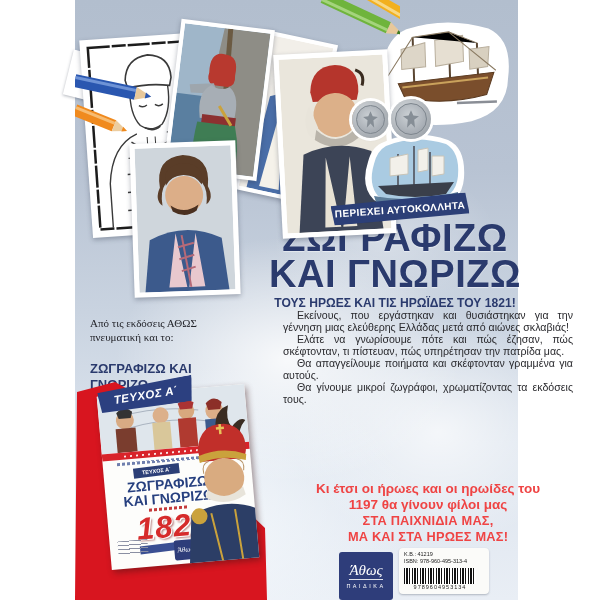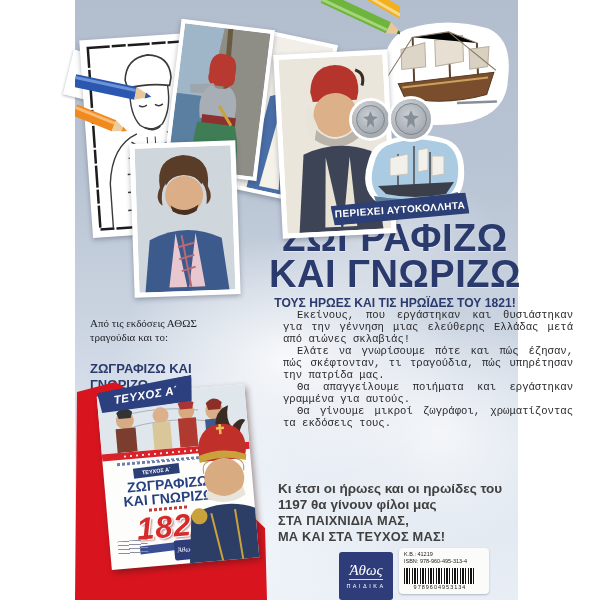--- a/index.html
+++ b/index.html
@@ -18,23 +18,23 @@
   .ribbon{position:absolute;background:#2c3f77;color:#fff;display:flex;align-items:center;justify-content:center;
           font-weight:bold;box-shadow:0 1px 3px rgba(30,40,60,.4);}
   .title-block{position:absolute;left:258px;top:220px;width:274px;text-align:center;color:#2a3a6d;}
   .title-line{font-size:38px;font-weight:800;line-height:36px;letter-spacing:.5px;
               text-shadow:0 1px 1px rgba(255,255,255,.5);}
   .subtitle{font-size:13px;font-weight:800;margin-top:3px;white-space:nowrap;transform:scaleX(.93);}
   .left-col{position:absolute;left:90px;top:317px;width:152px;}
   .left-intro{font-family:"Liberation Serif",serif;font-size:11px;line-height:1.25;color:#23242a;}
   .left-promo{margin-top:16px;font-size:13px;font-weight:700;line-height:1.3;color:#2a3a6d;}
   .body-col{position:absolute;left:283px;top:310px;width:290px;}
-  .body-col p{margin:0;font-family:Liberation Mono, monospace;font-size:10.6px;line-height:1.13;
+  .body-col p{margin:0;font-family:Liberation Sans, sans-serif;font-size:10.6px;line-height:1.13;
               text-align:justify;text-indent:14px;color:#2a2a2e;}
-  .closing{position:absolute;left:278px;top:481px;width:300px;text-align:left;color:#404040;font-weight:800;}
+  .closing{position:absolute;left:278px;top:481px;width:300px;text-align:center;color:#ef4444;font-weight:800;}
   .closing .c1{font-size:13.5px;line-height:1.2;}
   .closing .c2{font-size:12.8px;line-height:1.25;letter-spacing:.2px;}
   .logo-box{position:absolute;left:339px;top:552px;width:54px;height:48px;background:#2e3d7a;border-radius:3px;
             display:flex;flex-direction:column;align-items:center;justify-content:center;color:#fff;}
   .logo-script{font-family:"Liberation Serif",serif;font-style:italic;font-size:15px;line-height:14px;
                border-bottom:1px solid rgba(255,255,255,.85);padding-bottom:2px;}
   .logo-sub{font-size:5.5px;letter-spacing:2.5px;margin-top:3px;}
   .barcode-box{position:absolute;left:399px;top:548px;width:90px;height:46px;background:#fbfbf9;border-radius:4px;
                padding:3px 5px;box-sizing:border-box;box-shadow:0 1px 2px rgba(40,50,70,.3);}
   .bc-line{font-size:5.5px;color:#222;line-height:1.35;white-space:nowrap;}
@@ -199,40 +199,40 @@
 
   <div class="title-block">
     <div class="title-line">ΖΩΓΡΑΦΙΖΩ</div>
     <div class="title-line">ΚΑΙ ΓΝΩΡΙΖΩ</div>
     <div class="subtitle">ΤΟΥΣ ΗΡΩΕΣ ΚΑΙ ΤΙΣ ΗΡΩΪΔΕΣ ΤΟΥ 1821!</div>
   </div>
 
   <div class="left-col">
     <div class="left-intro">
       <div>Από τις εκδόσεις ΑΘΩΣ</div>
-      <div>τραγούδια και το:</div>
+      <div>πνευματική και το:</div>
     </div>
     <div class="left-promo">
       <div>ΖΩΓΡΑΦΙΖΩ ΚΑΙ ΓΝΩΡΙΖΩ</div>
       <div>ΤΕΥΧΟΣ Α΄</div>
     </div>
   </div>
 
   <div class="body-col">
     <p>Εκείνους, που εργάστηκαν και θυσιάστηκαν για την γέννηση μιας ελεύθερης Ελλάδας μετά από αιώνες σκλαβιάς!</p>
-    <p>Ελάτε να γνωρίσουμε πότε και πώς έζησαν, πώς σκέφτονταν, τι τραγούδια, πώς υπηρέτησαν την πατρίδα μας.</p>
-    <p>Θα απαγγείλουμε ποιήματα και εργάστηκαν γραμμένα για αυτούς.</p>
+    <p>Ελάτε να γνωρίσουμε πότε και πώς έζησαν, πώς σκέφτονταν, τι πίστευαν, πώς υπηρέτησαν την πατρίδα μας.</p>
+    <p>Θα απαγγείλουμε ποιήματα και σκέφτονταν γραμμένα για αυτούς.</p>
     <p>Θα γίνουμε μικροί ζωγράφοι, χρωματίζοντας τα εκδόσεις τους.</p>
   </div>
 
   <div class="closing">
     <div class="c1">Κι έτσι οι ήρωες και οι ηρωίδες του</div>
     <div class="c1">1197 θα γίνουν φίλοι μας</div>
     <div class="c2">ΣΤΑ ΠΑΙΧΝΙΔΙΑ ΜΑΣ,</div>
-    <div class="c2">ΜΑ ΚΑΙ ΣΤΑ ΤΕΥΧΟΣ ΜΑΣ!</div>
+    <div class="c2">ΜΑ ΚΑΙ ΣΤΑ ΗΡΩΕΣ ΜΑΣ!</div>
   </div>
 
   <svg class="redblob" viewBox="0 0 192 222">
     <path d="M2 14 L40 4 L58 14 L70 6 L92 22 L86 40 L96 60 L190 150 L192 222 L0 222 Z" fill="#d8151f"></path>
     <path d="M2 14 L0 222" fill="none"></path>
   </svg>
 
   <div class="minibook">
     <svg class="mb-illus" viewBox="0 0 148 58">
       <rect width="148" height="58" fill="#dfe6ec"></rect>

